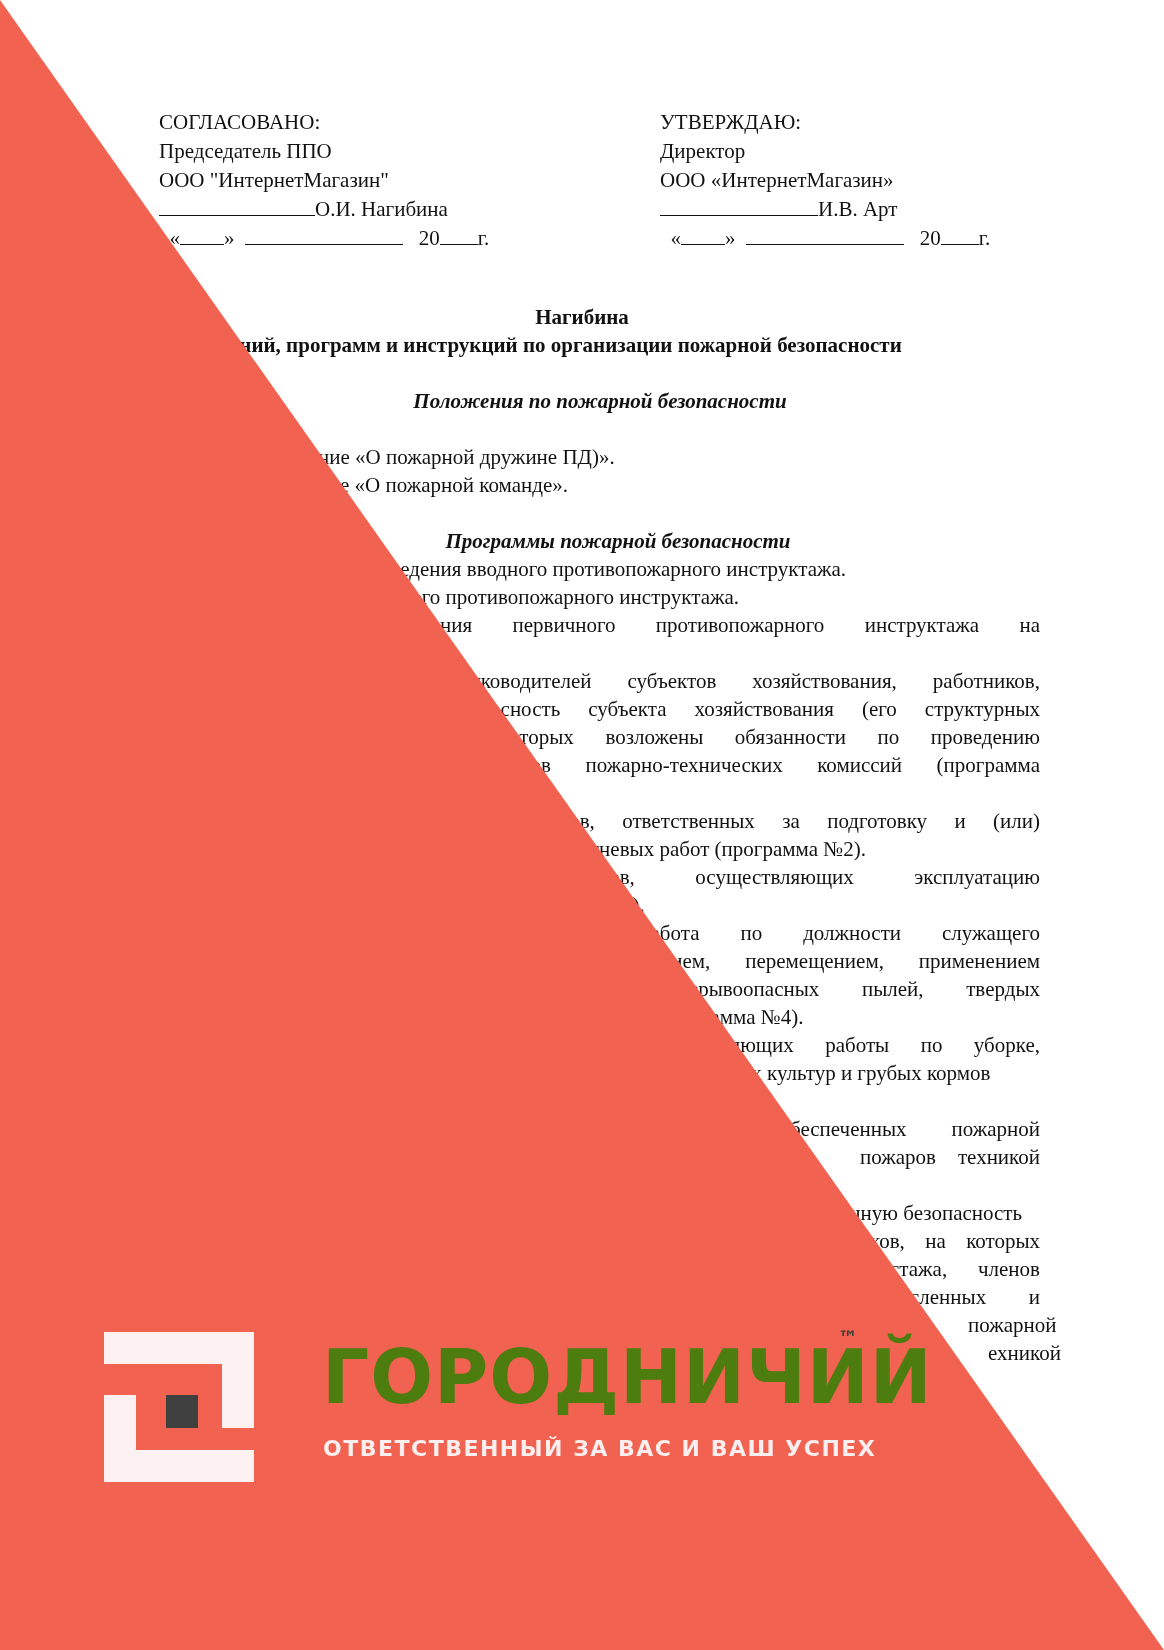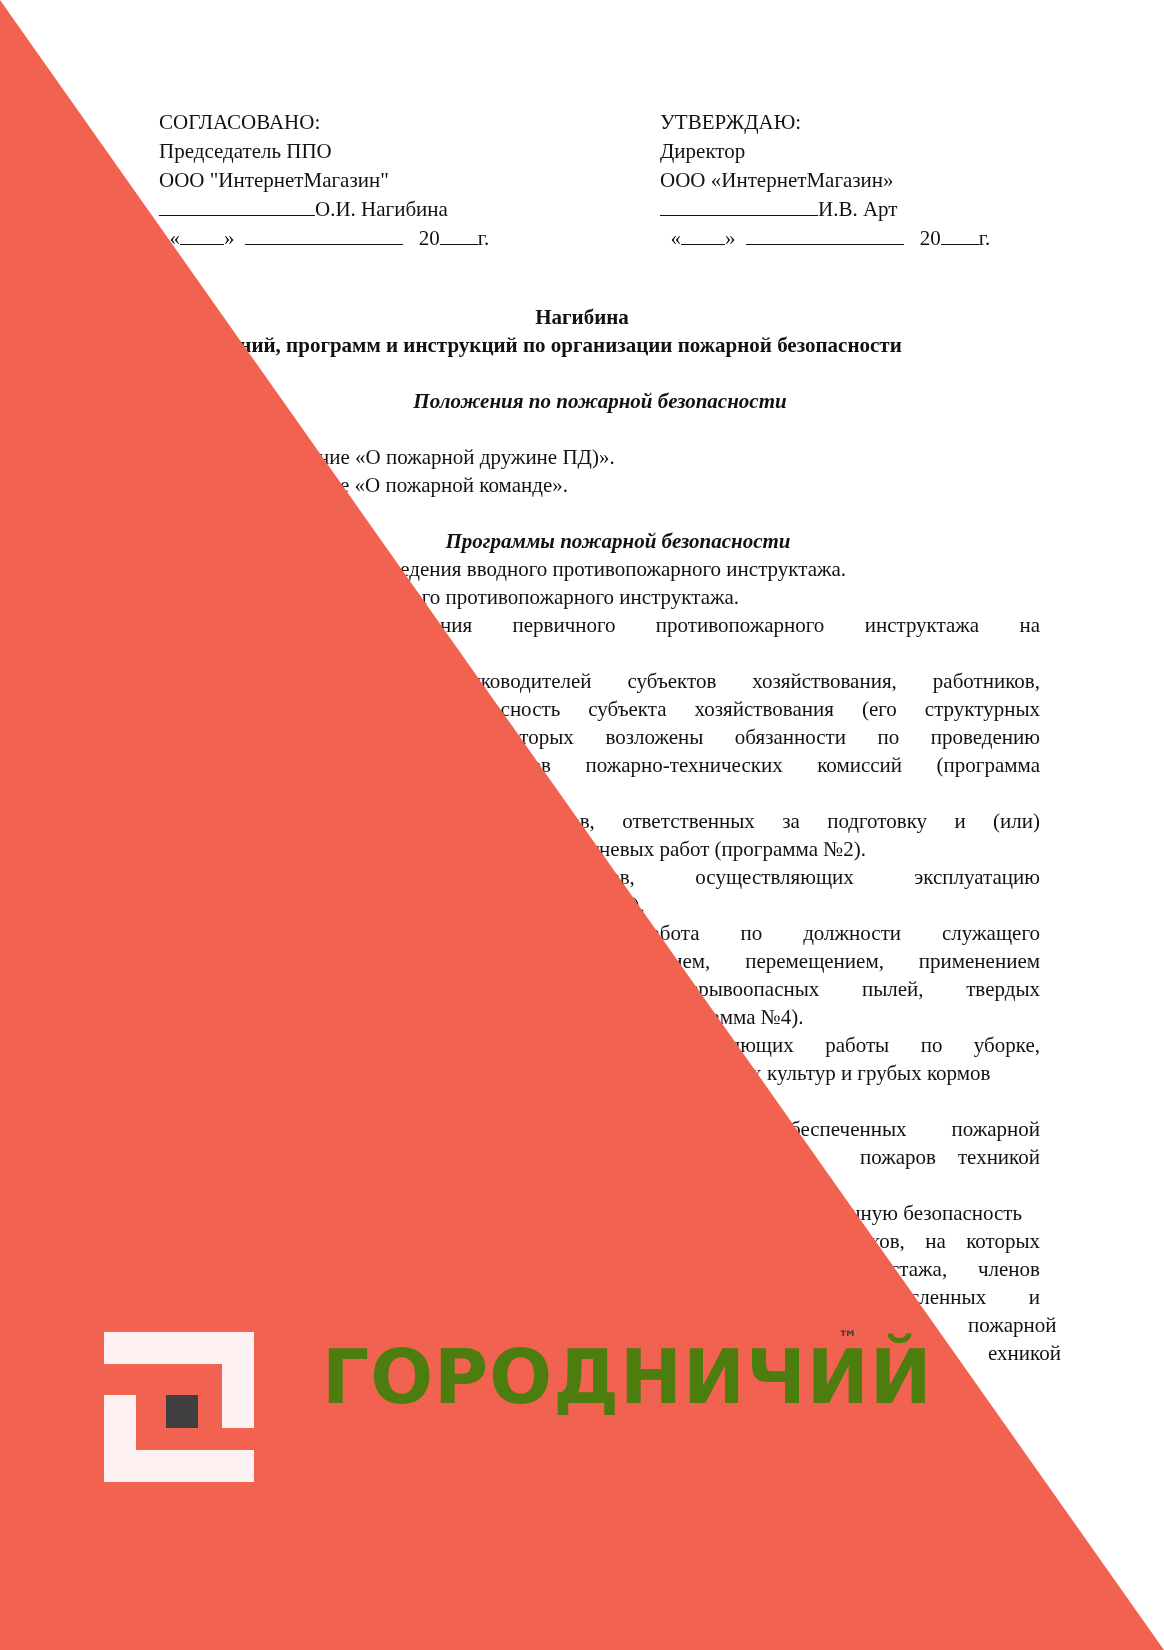--- a/index.html
+++ b/index.html
@@ -86,13 +86,14 @@
   <svg class="logo-mark" viewBox="0 0 150 150">
     <rect x="0" y="0" width="150" height="32" fill="#FDF1F1"></rect>
     <rect x="118" y="0" width="32" height="96" fill="#FDF1F1"></rect>
     <rect x="0" y="63" width="32" height="87" fill="#FDF1F1"></rect>
     <rect x="0" y="118" width="150" height="32" fill="#FDF1F1"></rect>
     <rect x="62" y="63" width="32" height="33" fill="#3F3F3F"></rect>
   </svg>
 
   <div class="brand">ГОРОДНИЧИЙ</div>
   <div class="tm">™</div>
+  <div class="slogan">ОТВЕТСТВЕННЫЙ ЗА ВАС И ВАШ УСПЕХ</div>
 </div>
 
 </body></html>

